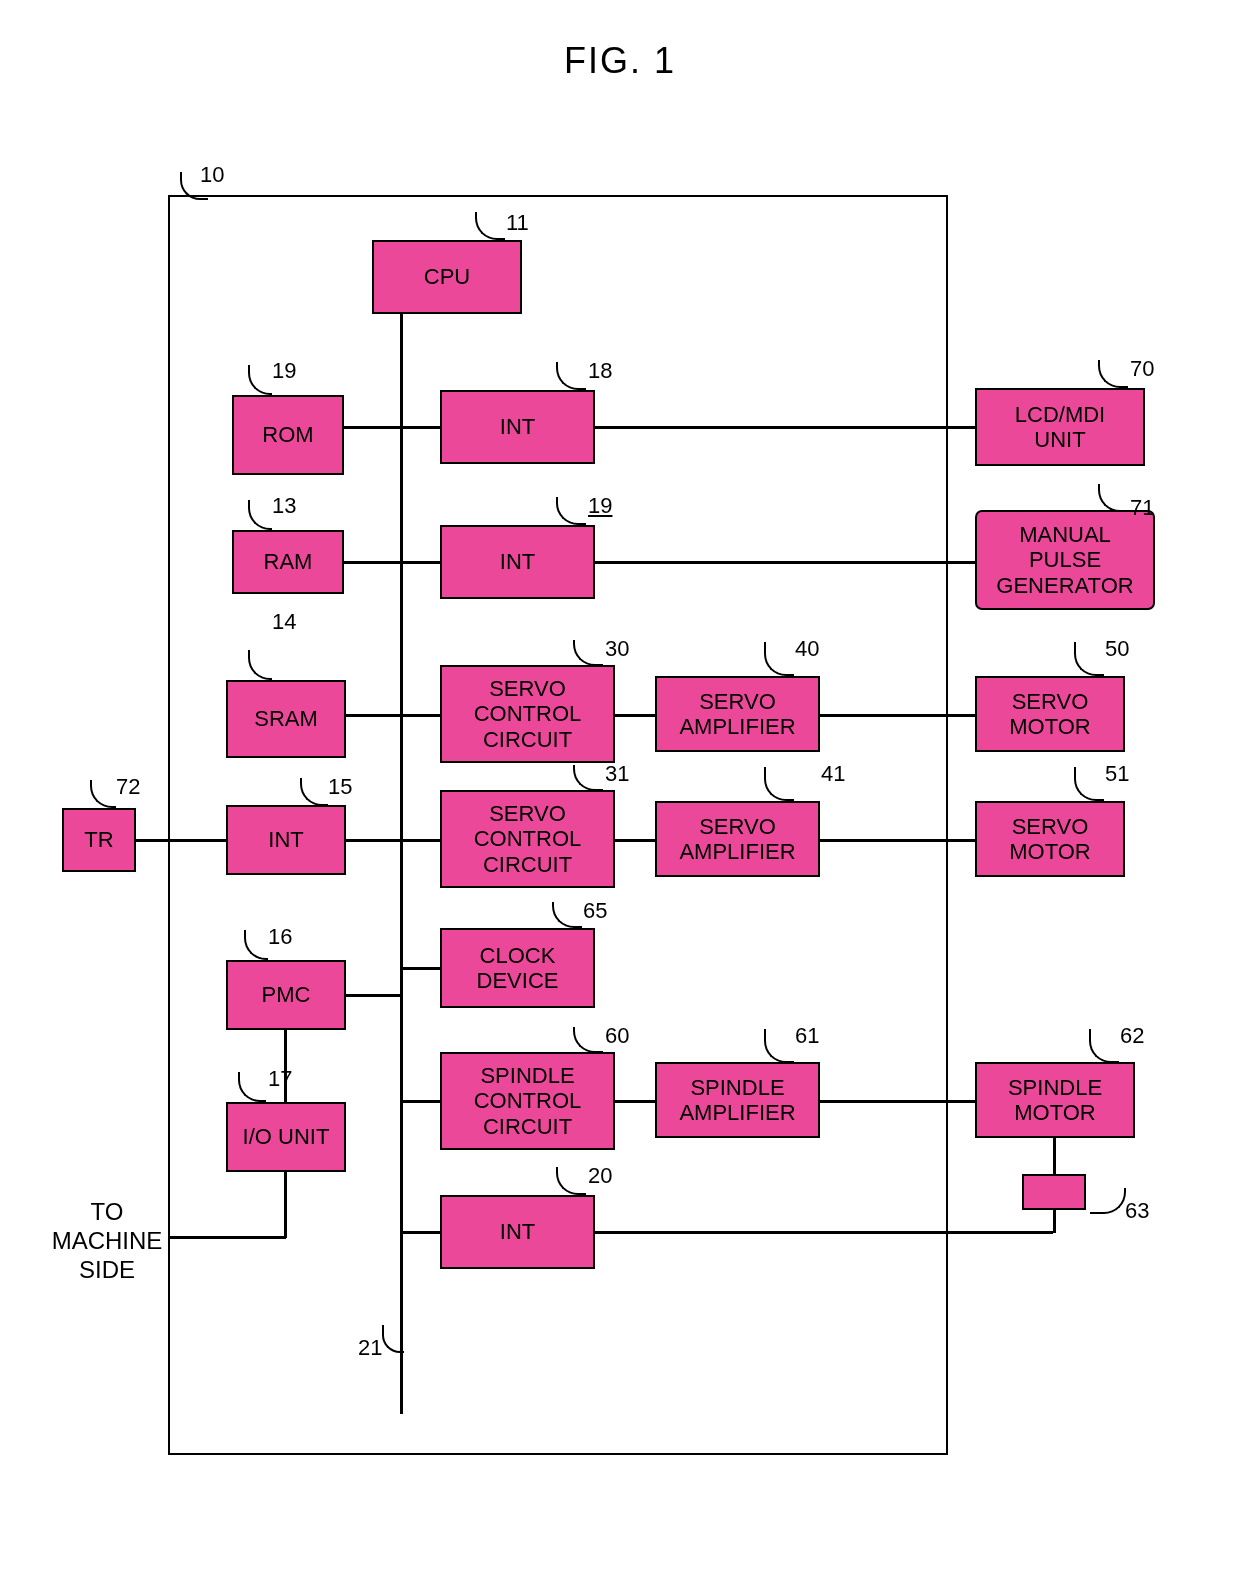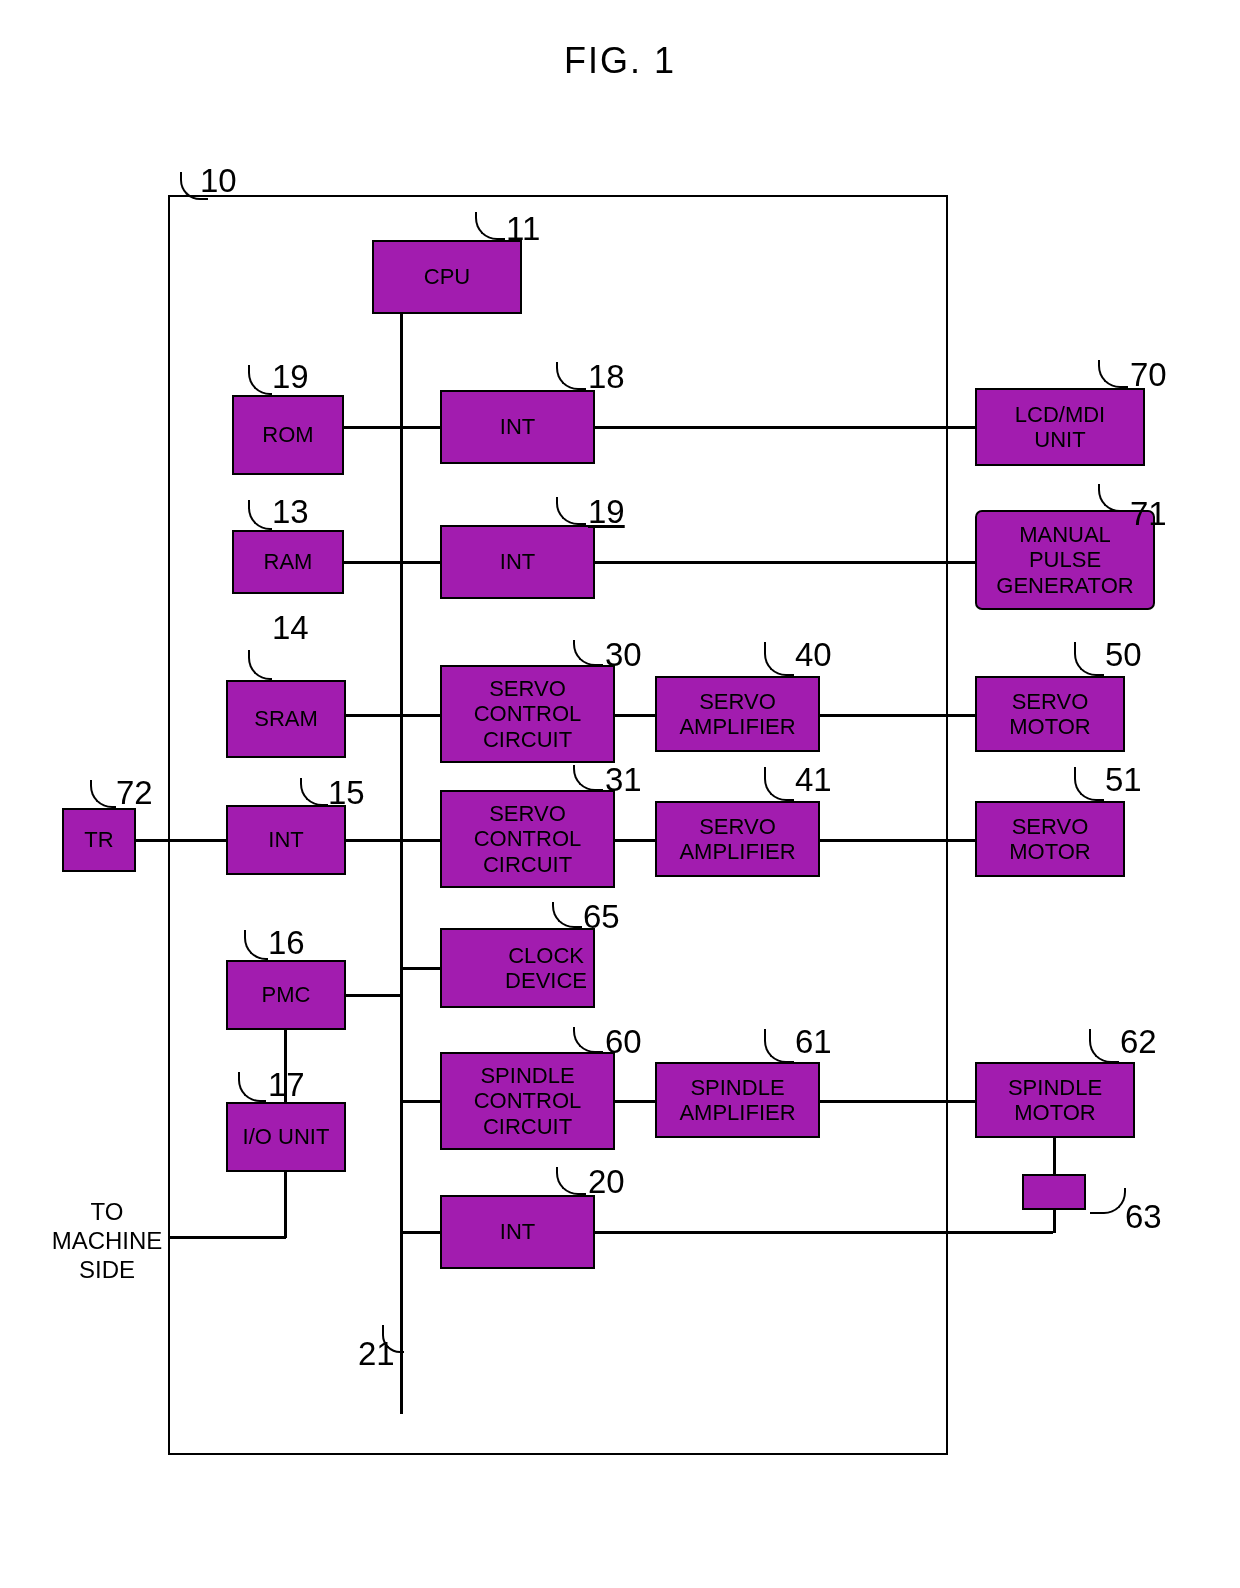--- a/index.html
+++ b/index.html
@@ -23,32 +23,32 @@
     position: absolute;
     left: 168px;
     top: 195px;
     width: 780px;
     height: 1260px;
     border: 2.5px solid #000;
   }
   .block {
     position: absolute;
     border: 2.5px solid #000;
-    background: #a21caf;
+    background: #ec4899;
     display: flex;
     align-items: center;
     justify-content: center;
     text-align: center;
     font-size: 22px;
     line-height: 1.15;
     padding: 4px 6px;
   }
   .ref {
     position: absolute;
-    font-size: 33px;
+    font-size: 22px;
   }
   .lead {
     position: absolute;
     width: 50px;
     height: 30px;
     border-left: 2.5px solid #000;
     border-bottom: 2.5px solid #000;
     border-bottom-left-radius: 22px;
   }
   .hline { position: absolute; height: 2.5px; background: #000; }
@@ -167,38 +167,38 @@
     <span style="white-space:pre;">SERVO<br>CONTROL<br>CIRCUIT</span>
   </div>
 <div class="ref" style="left:605px; top:761px;">31</div>
 <div class="lead" style="left:573px; top:765px; width:30px; height:26px;"></div>
 <div class="hline" style="left:400px; top:839px; width:40px;"></div>
 <div class="hline" style="left:615px; top:839px; width:40px;"></div>
 
 <div class="block" style="left:655px; top:801px; width:165px; height:76px;">
     <span style="white-space:pre;">SERVO<br>AMPLIFIER</span>
   </div>
-<div class="ref" style="left:795px; top:761px;">41</div>
+<div class="ref" style="left:821px; top:761px;">41</div>
 <div class="lead" style="left:764px; top:767px; width:30px; height:34px;"></div>
 <div class="hline" style="left:820px; top:839px; width:155px;"></div>
 
 <div class="block" style="left:975px; top:801px; width:150px; height:76px;">
     <span style="white-space:pre;">SERVO<br>MOTOR</span>
   </div>
 <div class="ref" style="left:1105px; top:761px;">51</div>
 <div class="lead" style="left:1074px; top:767px; width:30px; height:34px;"></div>
 
 <div class="block" style="left:226px; top:960px; width:120px; height:70px;">
     <span>PMC</span>
   </div>
 <div class="ref" style="left:268px; top:924px;">16</div>
 <div class="lead" style="left:244px; top:930px; width:24px; height:30px;"></div>
 <div class="hline" style="left:346px; top:994px; width:55px;"></div>
 
-<div class="block" style="left:440px; top:928px; width:155px; height:80px;justify-content:flex-end;">
+<div class="block" style="left:440px; top:928px; width:155px; height:80px;">
     <span style="white-space:pre;">CLOCK<br>DEVICE</span>
   </div>
 <div class="ref" style="left:583px; top:898px;">65</div>
 <div class="lead" style="left:552px; top:902px; width:30px; height:26px;"></div>
 <div class="hline" style="left:400px; top:967px; width:40px;"></div>
 
 <div class="vline" style="left:284px; top:1030px; height:72px;"></div>
 <div class="block" style="left:226px; top:1102px; width:120px; height:70px;">
     <span>I/O UNIT</span>
   </div>

